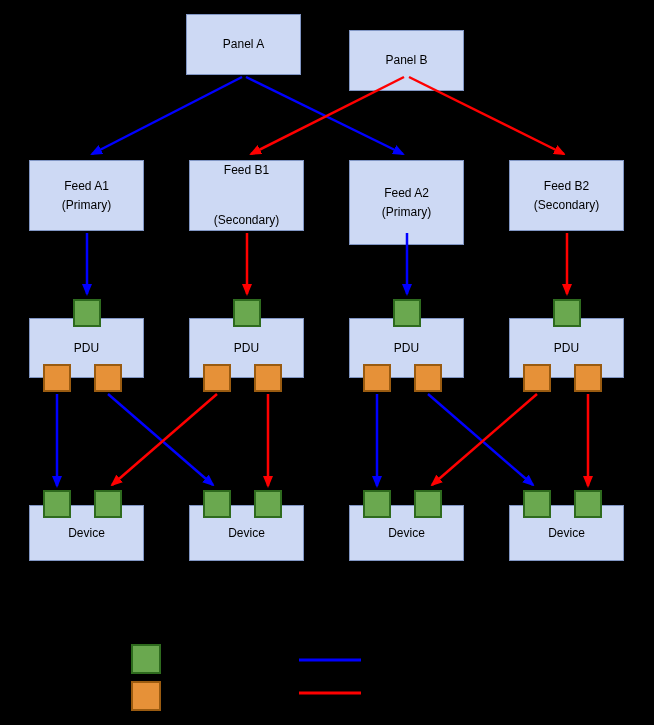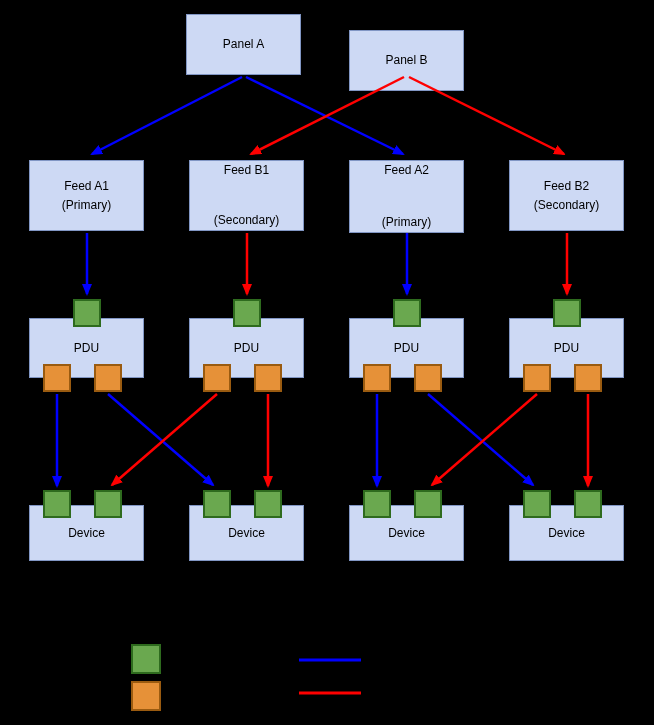--- a/index.html
+++ b/index.html
@@ -85,21 +85,21 @@
   </div>
 
   <div class="box" style="left:29px; top:160px; width:115px; height:71px;">
     <span>Feed A1</span>
     <span>(Primary)</span>
   </div>
   <div class="box" style="left:189px; top:160px; width:115px; height:71px;justify-content:space-between;">
     <span>Feed B1</span>
     <span>(Secondary)</span>
   </div>
-  <div class="box" style="left:349px; top:160px; width:115px; height:73px;justify-content:space-between;">
+  <div class="box" style="left:349px; top:160px; width:115px; height:85px;">
     <span>Feed A2</span>
     <span>(Primary)</span>
   </div>
   <div class="box" style="left:509px; top:160px; width:115px; height:71px;">
     <span>Feed B2</span>
     <span>(Secondary)</span>
   </div>
 
   <div class="box" style="left:29px; top:318px; width:115px; height:60px;">
     <span>PDU</span>

